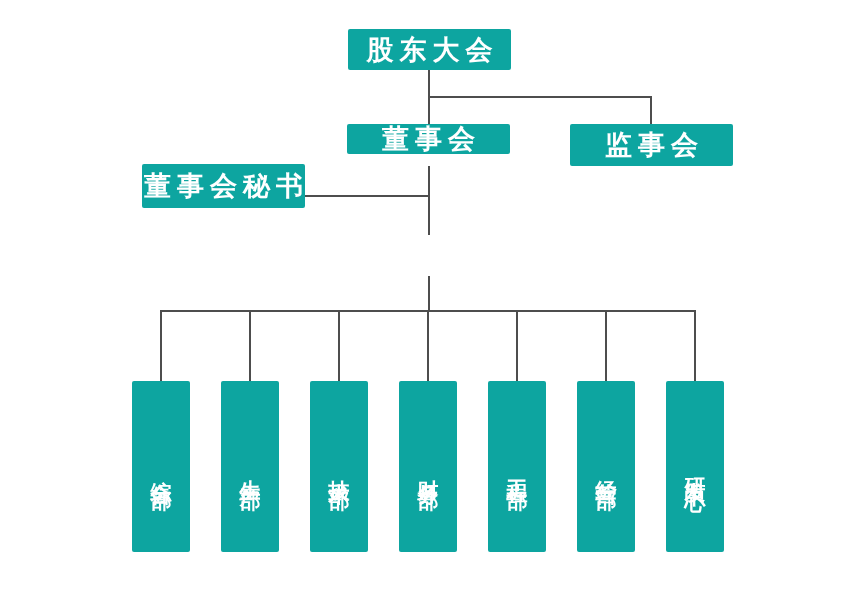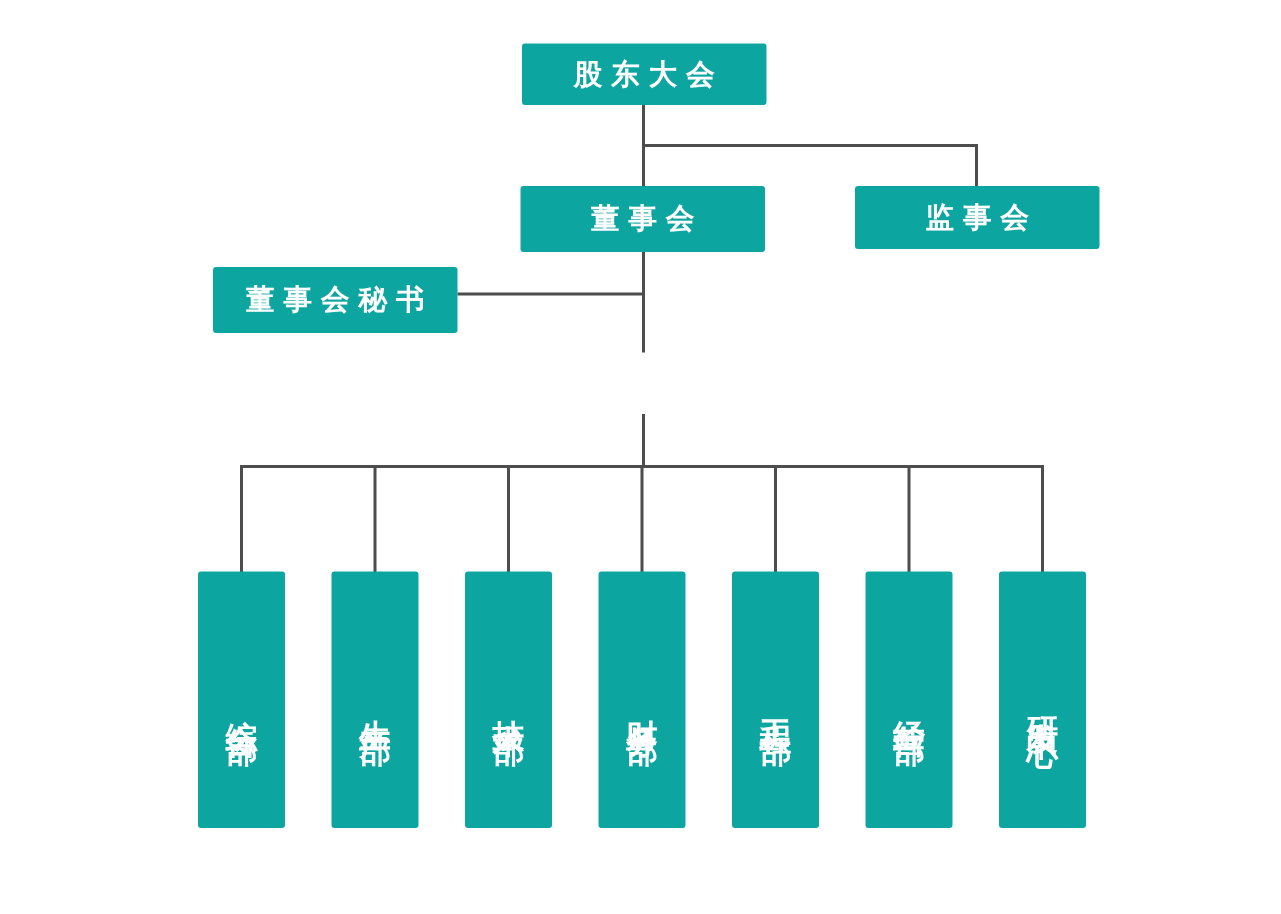--- a/index.html
+++ b/index.html
@@ -28,21 +28,21 @@
     background: var(--fill, #0da5a0);
     color: var(--text, #ffffff);
     display: flex;
     align-items: center;
     justify-content: center;
     font-weight: bold;
     border-radius: 2px;
     box-sizing: border-box;
   }
   .node.horiz {
-    font-size: 19px;
+    font-size: 27px;
   }
   .node.horiz .lbl {
     letter-spacing: 6px;
     margin-right: -6px;
     white-space: nowrap;
   }
   .node.vert {
     width: 58px;
     height: 171px;
     font-size: 21px;
@@ -71,28 +71,28 @@
   <div class="line v" style="left:338px; top:310px; height:72px;"></div>
   <div class="line v" style="left:427px; top:310px; height:72px;"></div>
   <div class="line v" style="left:516px; top:310px; height:72px;"></div>
   <div class="line v" style="left:605px; top:310px; height:72px;"></div>
   <div class="line v" style="left:694px; top:310px; height:72px;"></div>
 
   <div class="node horiz" style="left:348px; top:29px; width:163px; height:41px;">
     <span class="lbl">股东大会</span>
   </div>
 
-  <div class="node horiz" style="left:347px; top:124px; width:163px; height:44px;">
+  <div class="node horiz" style="left:347px; top:124px; width:163px; height:30px;">
     <span class="lbl">董事会</span>
   </div>
   <div class="node horiz" style="left:570px; top:124px; width:163px; height:42px;">
     <span class="lbl">监事会</span>
   </div>
 
-  <div class="node horiz" style="left:142px; top:178px; width:163px; height:44px;">
+  <div class="node horiz" style="left:142px; top:164px; width:163px; height:44px;">
     <span class="lbl">董事会秘书</span>
   </div>
 
 
   <div class="node vert" style="left:132px; top:381px;">
     <span class="lbl">综合部</span>
   </div>
   <div class="node vert" style="left:221px; top:381px;">
     <span class="lbl">生产部</span>
   </div>

